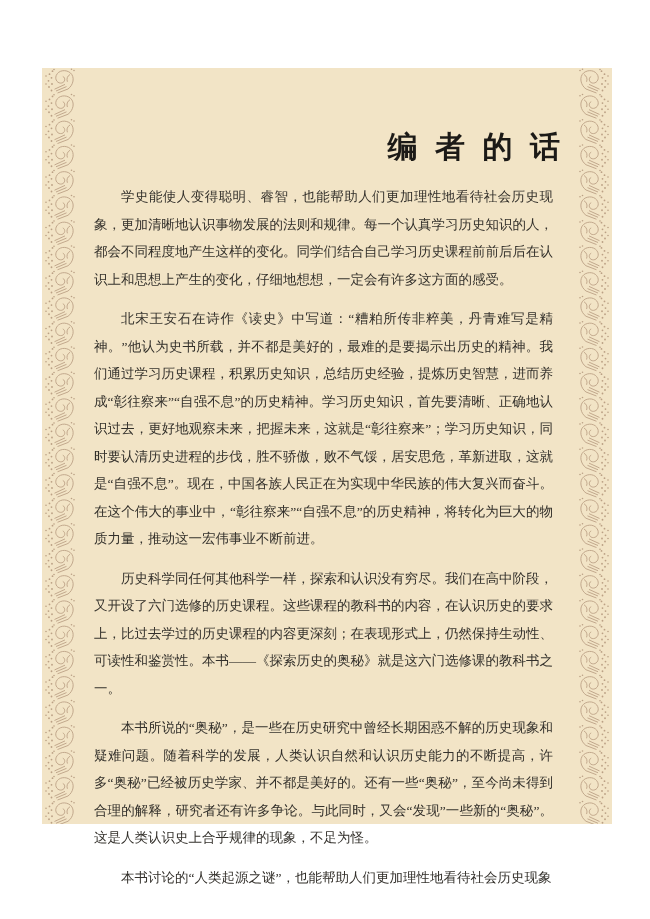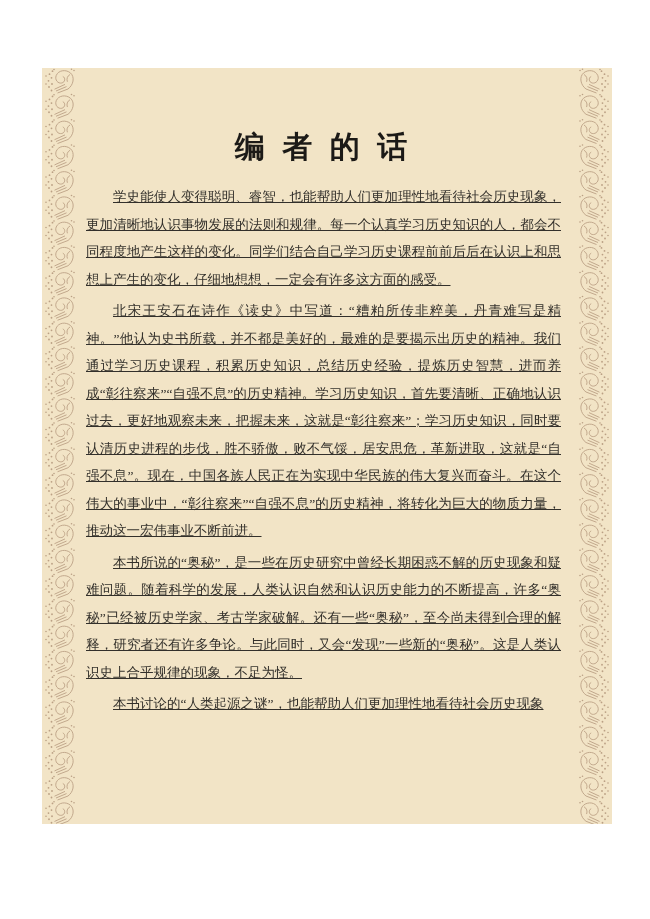--- a/index.html
+++ b/index.html
@@ -37,39 +37,38 @@
     left: 40px;
     top: 0;
     width: 483px;
   }
   .page-title {
     margin: 60px 0 0 0;
     padding: 0;
     font-size: 30px;
     line-height: 38px;
     font-weight: bold;
-    text-align: center;
+    text-align: right;
     letter-spacing: 5px;
     color: #1c1a17;
     font-family: "Liberation Serif", "DejaVu Serif", serif;
   }
   .paragraphs {
     margin-top: 17px;
     font-size: 13.5px;
     line-height: 27.5px;
     color: #33302b;
     text-align: justify;
   }
   .paragraphs p {
-    margin: 4px;
+    margin: 12px;
     padding: 0;
     text-indent: 2em;
     word-break: break-all;
     overflow-wrap: break-word;
-    text-decoration: underline;
   }
 </style>
 </head>
 <body>
 
 <div class="canvas">
   <div class="book-page">
 
     <svg class="ornament left" xmlns="http://www.w3.org/2000/svg" viewBox="0 0 34 756">
         <g stroke="#b2957a" stroke-width="0.9" fill="none" opacity="0.85" transform="translate(0 0)">
@@ -1336,19 +1335,20 @@
     </g>
   </g>
       </svg>
 
     <div class="content">
       <h1 class="page-title">编 者 的 话</h1>
 
       <div class="paragraphs">
         <p>学史能使人变得聪明、睿智，也能帮助人们更加理性地看待社会历史现象，更加清晰地认识事物发展的法则和规律。每一个认真学习历史知识的人，都会不同程度地产生这样的变化。同学们结合自己学习历史课程前前后后在认识上和思想上产生的变化，仔细地想想，一定会有许多这方面的感受。</p>
         <p>北宋王安石在诗作《读史》中写道：“糟粕所传非粹美，丹青难写是精神。”他认为史书所载，并不都是美好的，最难的是要揭示出历史的精神。我们通过学习历史课程，积累历史知识，总结历史经验，提炼历史智慧，进而养成“彰往察来”“自强不息”的历史精神。学习历史知识，首先要清晰、正确地认识过去，更好地观察未来，把握未来，这就是“彰往察来”；学习历史知识，同时要认清历史进程的步伐，胜不骄傲，败不气馁，居安思危，革新进取，这就是“自强不息”。现在，中国各族人民正在为实现中华民族的伟大复兴而奋斗。在这个伟大的事业中，“彰往察来”“自强不息”的历史精神，将转化为巨大的物质力量，推动这一宏伟事业不断前进。</p>
-        <p>本书所说的“奥秘”，是一些在历史研究中曾经长期困惑不解的历史现象和疑难问题。随着科学的发展，人类认识自然和认识历史能力的不断提高，许多“奥秘”已经被历史学家、考古学家破解。还有一些“奥秘”，至今尚未得到合理的解释，研究者还有许多争论。与此同时，又会“发现”一些新的“奥秘”。这是人类认识史上合乎规律的现象，不足为怪。</p>
+        <p>历史科学同任何其他科学一样，探索和认识没有穷尽。我们在高中阶段，又开设了六门选修的历史课程。这些课程的教科书的内容，在认识历史的要求上，比过去学过的历史课程的内容更深刻；在表现形式上，仍然保持生动性、可读性和鉴赏性。本书——《探索历史的奥秘》就是这六门选修课的教科书之一。</p>
+        <p>本书所说的“奥秘”，是一些在历史研究中曾经长期困惑不解的历史现象和疑难问题。随着科学的发展，人类认识自然和认识历史能力的不断提高，许多“奥秘”已经被历史学家、并不都是美好的。还有一些“奥秘”，至今尚未得到合理的解释，研究者还有许多争论。与此同时，又会“发现”一些新的“奥秘”。这是人类认识史上合乎规律的现象，不足为怪。</p>
         <p>本书讨论的“人类起源之谜”，也能帮助人们更加理性地看待社会历史现象</p>
       </div>
     </div>
 
   </div>
 </div>
 
 </body></html>

